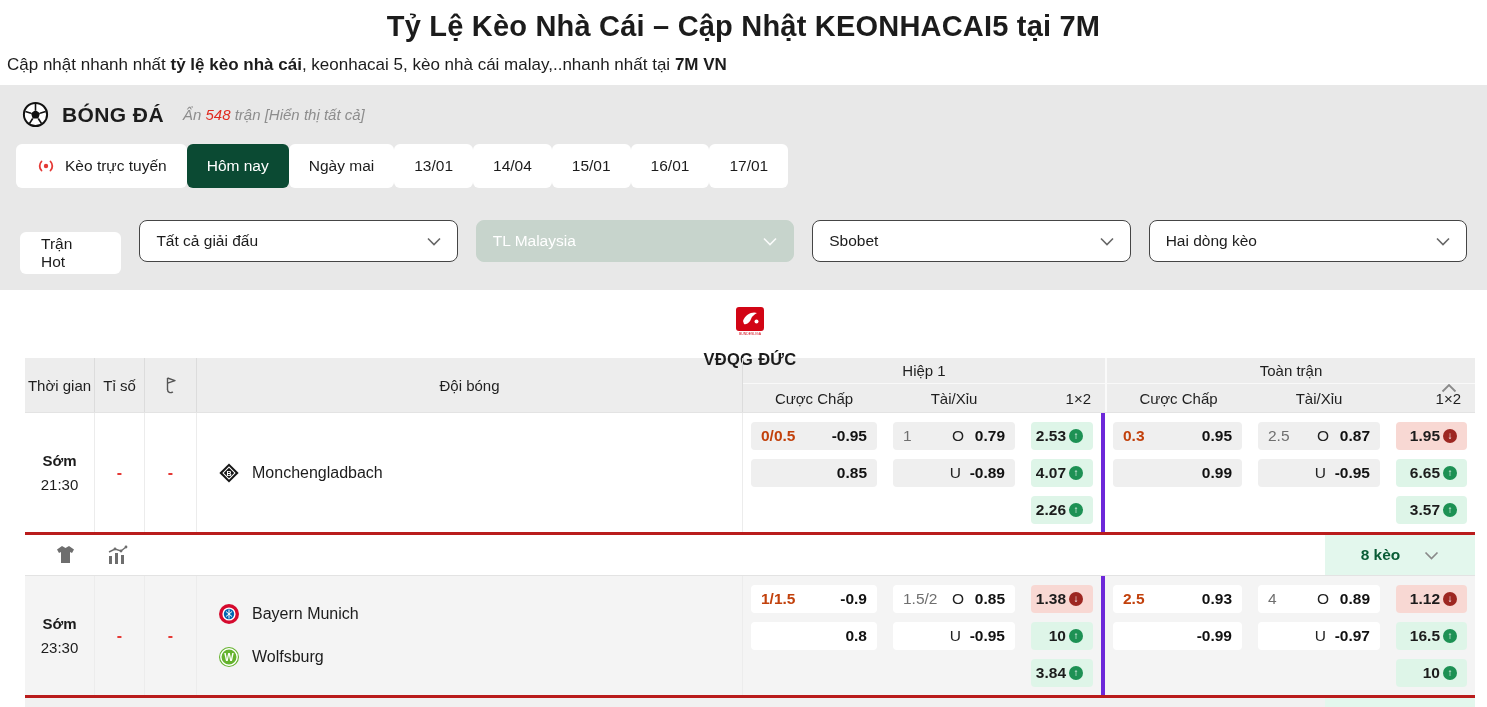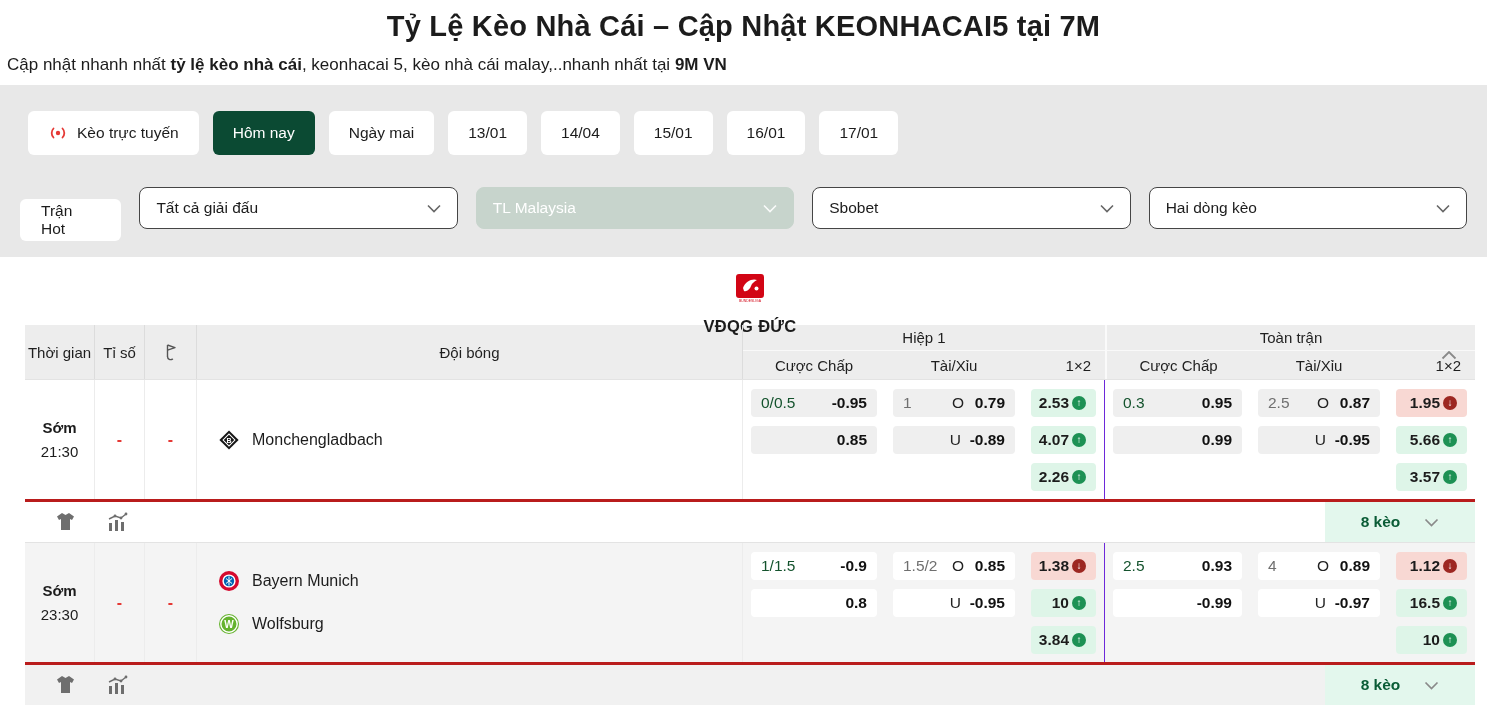--- a/index.html
+++ b/index.html
@@ -13,21 +13,21 @@
   .subtitle { font-size:17px; margin:0 0 10px 7px; }
   .subtitle b { font-weight:bold; }
 
   
   .panel { background:#e8e8e8; padding:14px 0 16px; }
   .sport-header { display:flex; align-items:center; gap:13px; padding:2px 22px 4px; }
   .sport-title { font-size:21px; font-weight:bold; letter-spacing:.4px; }
   .hidden-note { font-style:italic; color:#8d8d8d; font-size:15px; margin-left:6px; }
   .hidden-note .red { color:#e02b20; }
 
-  .tabs { display:flex; gap:14px; padding:12px 28px 0; }
+  .tabs { display:flex; padding:12px 16px 0; }
   .tab { background:#fff; border-radius:6px; height:44px; display:flex; align-items:center;
          padding:0 20px; font-size:15.5px; cursor:pointer; white-space:nowrap; gap:9px; color:#1c1c1c; }
   .tab.active { background:#0b4a33; color:#fff; }
 
   .filters { display:flex; gap:18px; padding:20px 20px 0; align-items:center; }
   .hot-btn { background:#fff; border-radius:6px; height:42px; padding:0 21px; display:flex;
              align-items:center; font-size:15.5px; cursor:pointer;margin-top:24px; }
   .dropdown { width:320px; height:42px; background:#fff; border:1px solid #454545; border-radius:8px;
               display:flex; align-items:center; justify-content:space-between; padding:0 16px;
               font-size:15.5px; cursor:pointer; }
@@ -54,24 +54,24 @@
   .match.alt { background:#f4f4f4; --cellbg:#ffffff; }
   .cell-c { display:flex; flex-direction:column; align-items:center; justify-content:center;
             border-right:1px solid #ececec; font-size:15px; }
   .time-label { font-weight:bold; margin-bottom:7px; }
   .dash { color:#e53935; font-weight:bold; font-size:16px; }
   .teams { display:flex; flex-direction:column; justify-content:center; gap:21px;
            padding-left:21px; border-right:1px solid #ececec; }
   .team { display:flex; align-items:center; gap:12px; font-size:16px; font-weight:500; cursor:pointer; }
 
   .odds-col { display:flex; flex-direction:column; gap:9px; padding:9px 8px 0 8px; }
-  .odds-col.sep-r { border-right:1px solid #6d28d9; }
+  .odds-col.sep-r { border-right:4px solid #6d28d9; }
   .ocell { height:28px; border-radius:4px; background:var(--cellbg); display:flex; align-items:center;
            padding:0 10px; font-size:15.5px; cursor:pointer; }
-  .muted { color:#14532d; }
+  .muted { color:#c2410c;font-weight:bold; }
   .boldv { font-weight:bold; color:#111; }
   .ocell.hdp .boldv { margin-left:auto; }
   .ou-line { min-width:38px; color:#6f6f6f; }
   .ou-side { flex:1; text-align:center; color:#222; }
   .ocell.oxt { justify-content:flex-end; gap:3px; font-weight:bold; }
   .ocell.oxt.up { background:#def5e8; }
   .ocell.oxt.down { background:#f8d8d3; }
   .trend-ico { width:14px; height:14px; border-radius:50%; color:#fff; font-size:10px; line-height:14px;
                text-align:center; font-weight:bold; flex:0 0 14px; }
   .up .trend-ico { background:#1d9154; }
@@ -82,23 +82,38 @@
   .foot-icons { display:flex; gap:30px; margin-left:30px; }
   .foot-icons .ic { cursor:pointer; display:flex; }
   .keo-block { margin-left:auto; width:150px; height:100%; background:#e3f7ed; display:flex;
                align-items:center; justify-content:center; gap:24px; cursor:pointer; }
   .keo-label { color:#0a5c36; font-weight:bold; font-size:15.5px; }
 </style>
 </head>
 <body>
 
 <h1 class="page-title">Tỷ Lệ Kèo Nhà Cái – Cập Nhật KEONHACAI5 tại 7M</h1>
-<p class="subtitle"><span>Cập nhật nhanh nhất </span><b>tỷ lệ kèo nhà cái</b><span>, keonhacai 5, kèo nhà cái malay,..nhanh nhất tại </span><b>9M VN</b></p>
+<p class="subtitle"><span>Cập nhật nhanh nhất </span><b>tỷ lệ kèo nhà cái</b><span>, keonhacai 5, kèo nhà cái malay,..nhanh nhất tại </span><b>7M VN</b></p>
 
 <div class="panel">
+  <div class="sport-header">
+    <span style="display:flex">
+      <svg width="27" height="27" viewBox="0 0 27 27">
+          <circle cx="13.5" cy="13.5" r="11.6" fill="#fff" stroke="#111" stroke-width="2"></circle>
+          <polygon points="13.5,9 18,12.3 16.3,17.5 10.7,17.5 9,12.3" fill="#111"></polygon>
+          <line x1="13.5" y1="9" x2="13.5" y2="3" stroke="#111" stroke-width="1.6"></line>
+          <line x1="18" y1="12.3" x2="23.6" y2="10.5" stroke="#111" stroke-width="1.6"></line>
+          <line x1="9" y1="12.3" x2="3.4" y2="10.5" stroke="#111" stroke-width="1.6"></line>
+          <line x1="16.3" y1="17.5" x2="19.5" y2="22.5" stroke="#111" stroke-width="1.6"></line>
+          <line x1="10.7" y1="17.5" x2="7.5" y2="22.5" stroke="#111" stroke-width="1.6"></line>
+        </svg>
+    </span>
+    <span class="sport-title">BÓNG ĐÁ</span>
+    <span class="hidden-note"><span>Ẩn </span><span class="red">548</span><span> trận [Hiển thị tất cả]</span></span>
+  </div>
 
   <div class="tabs">
     <div class="tab">
       <span style="display:flex">
         <svg width="20" height="16" viewBox="0 0 20 16">
             <circle cx="10" cy="8" r="2.2" fill="#e53935"></circle>
             <path d="M5.5 3.5 A6.5 6.5 0 0 0 5.5 12.5" fill="none" stroke="#e53935" stroke-width="1.8" stroke-linecap="round"></path>
             <path d="M14.5 3.5 A6.5 6.5 0 0 1 14.5 12.5" fill="none" stroke="#e53935" stroke-width="1.8" stroke-linecap="round"></path>
           </svg>
       </span>
@@ -286,21 +301,21 @@
           <span class="ou-side">U</span>
           <span class="boldv">-0.95</span>
         </div>
     </div>
     <div class="odds-col">
       <div class="ocell oxt down">
           <span>1.95</span>
           <span class="trend-ico">↓</span>
         </div>
       <div class="ocell oxt up">
-          <span>5.66</span>
+          <span>6.65</span>
           <span class="trend-ico">↑</span>
         </div>
       <div class="ocell oxt up">
           <span>3.57</span>
           <span class="trend-ico">↑</span>
         </div>
     </div>
   </div>
 
   <div class="match-footer">

